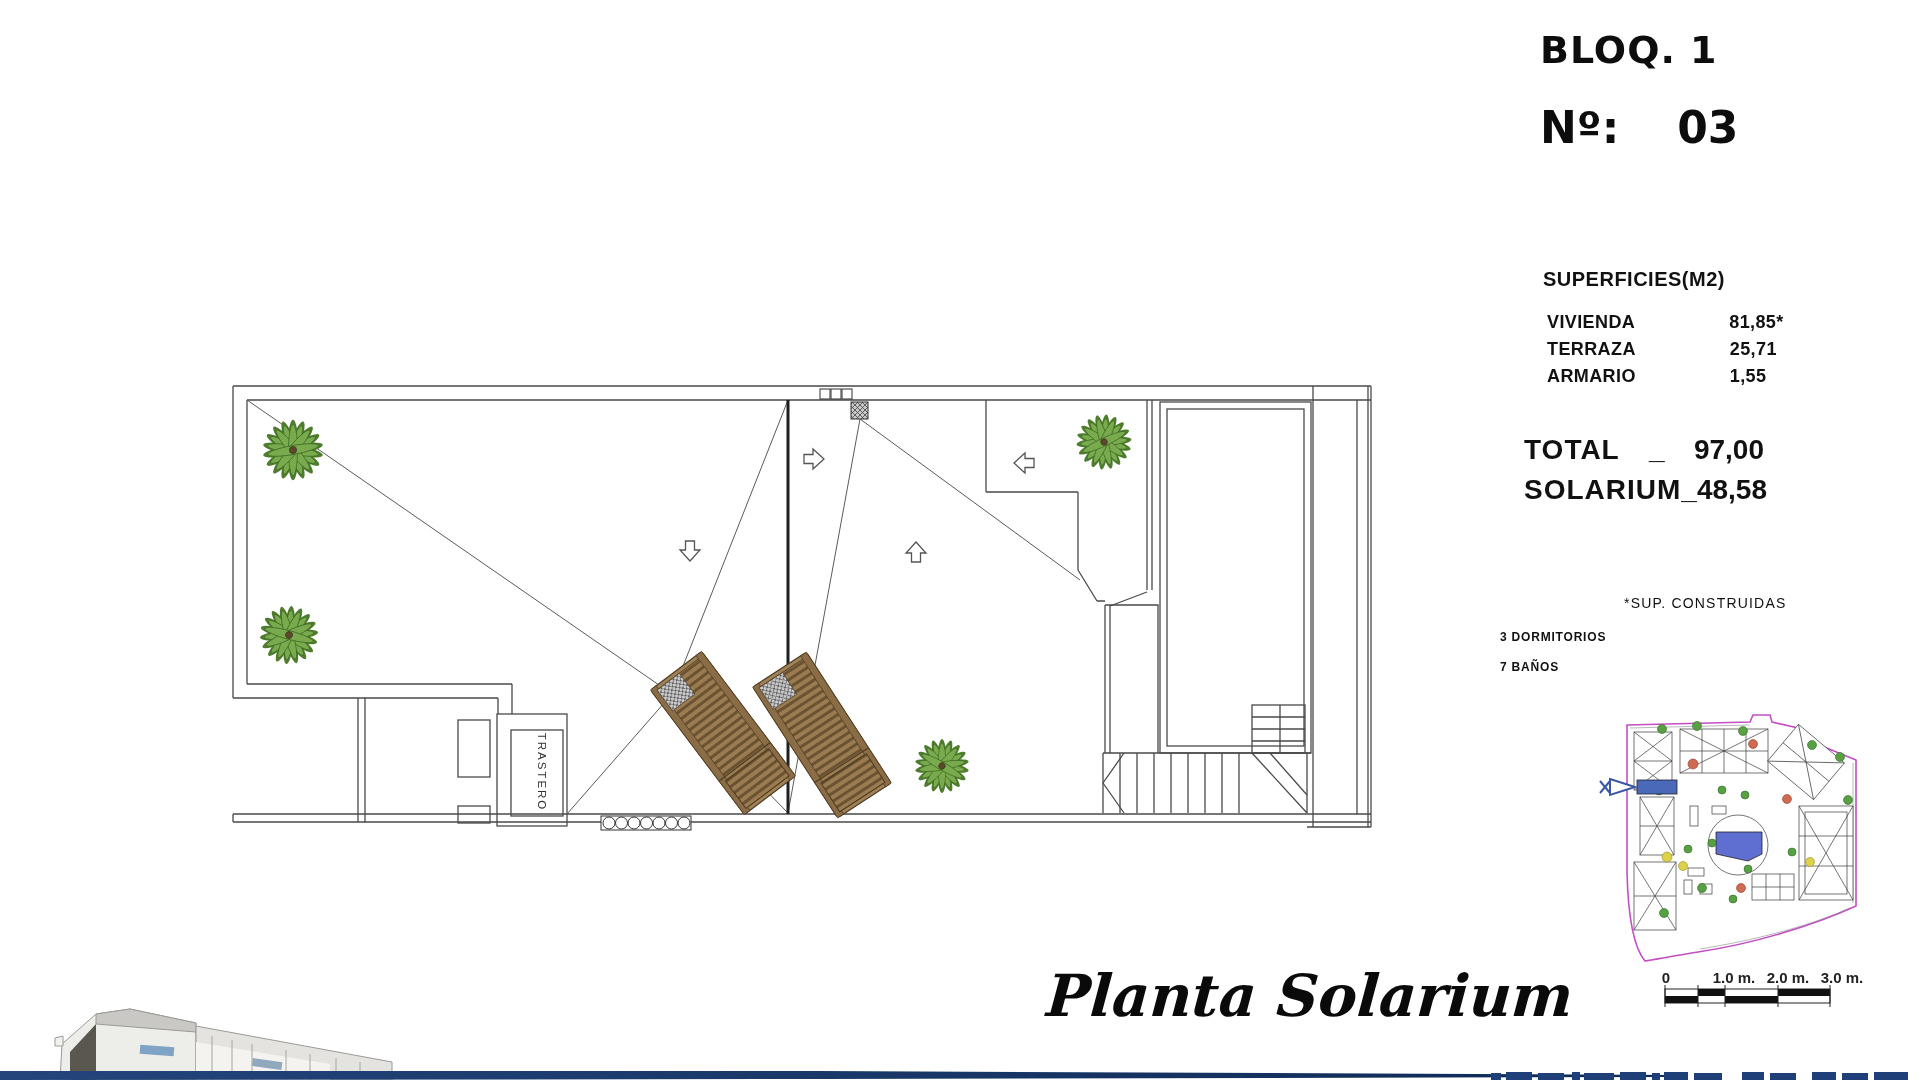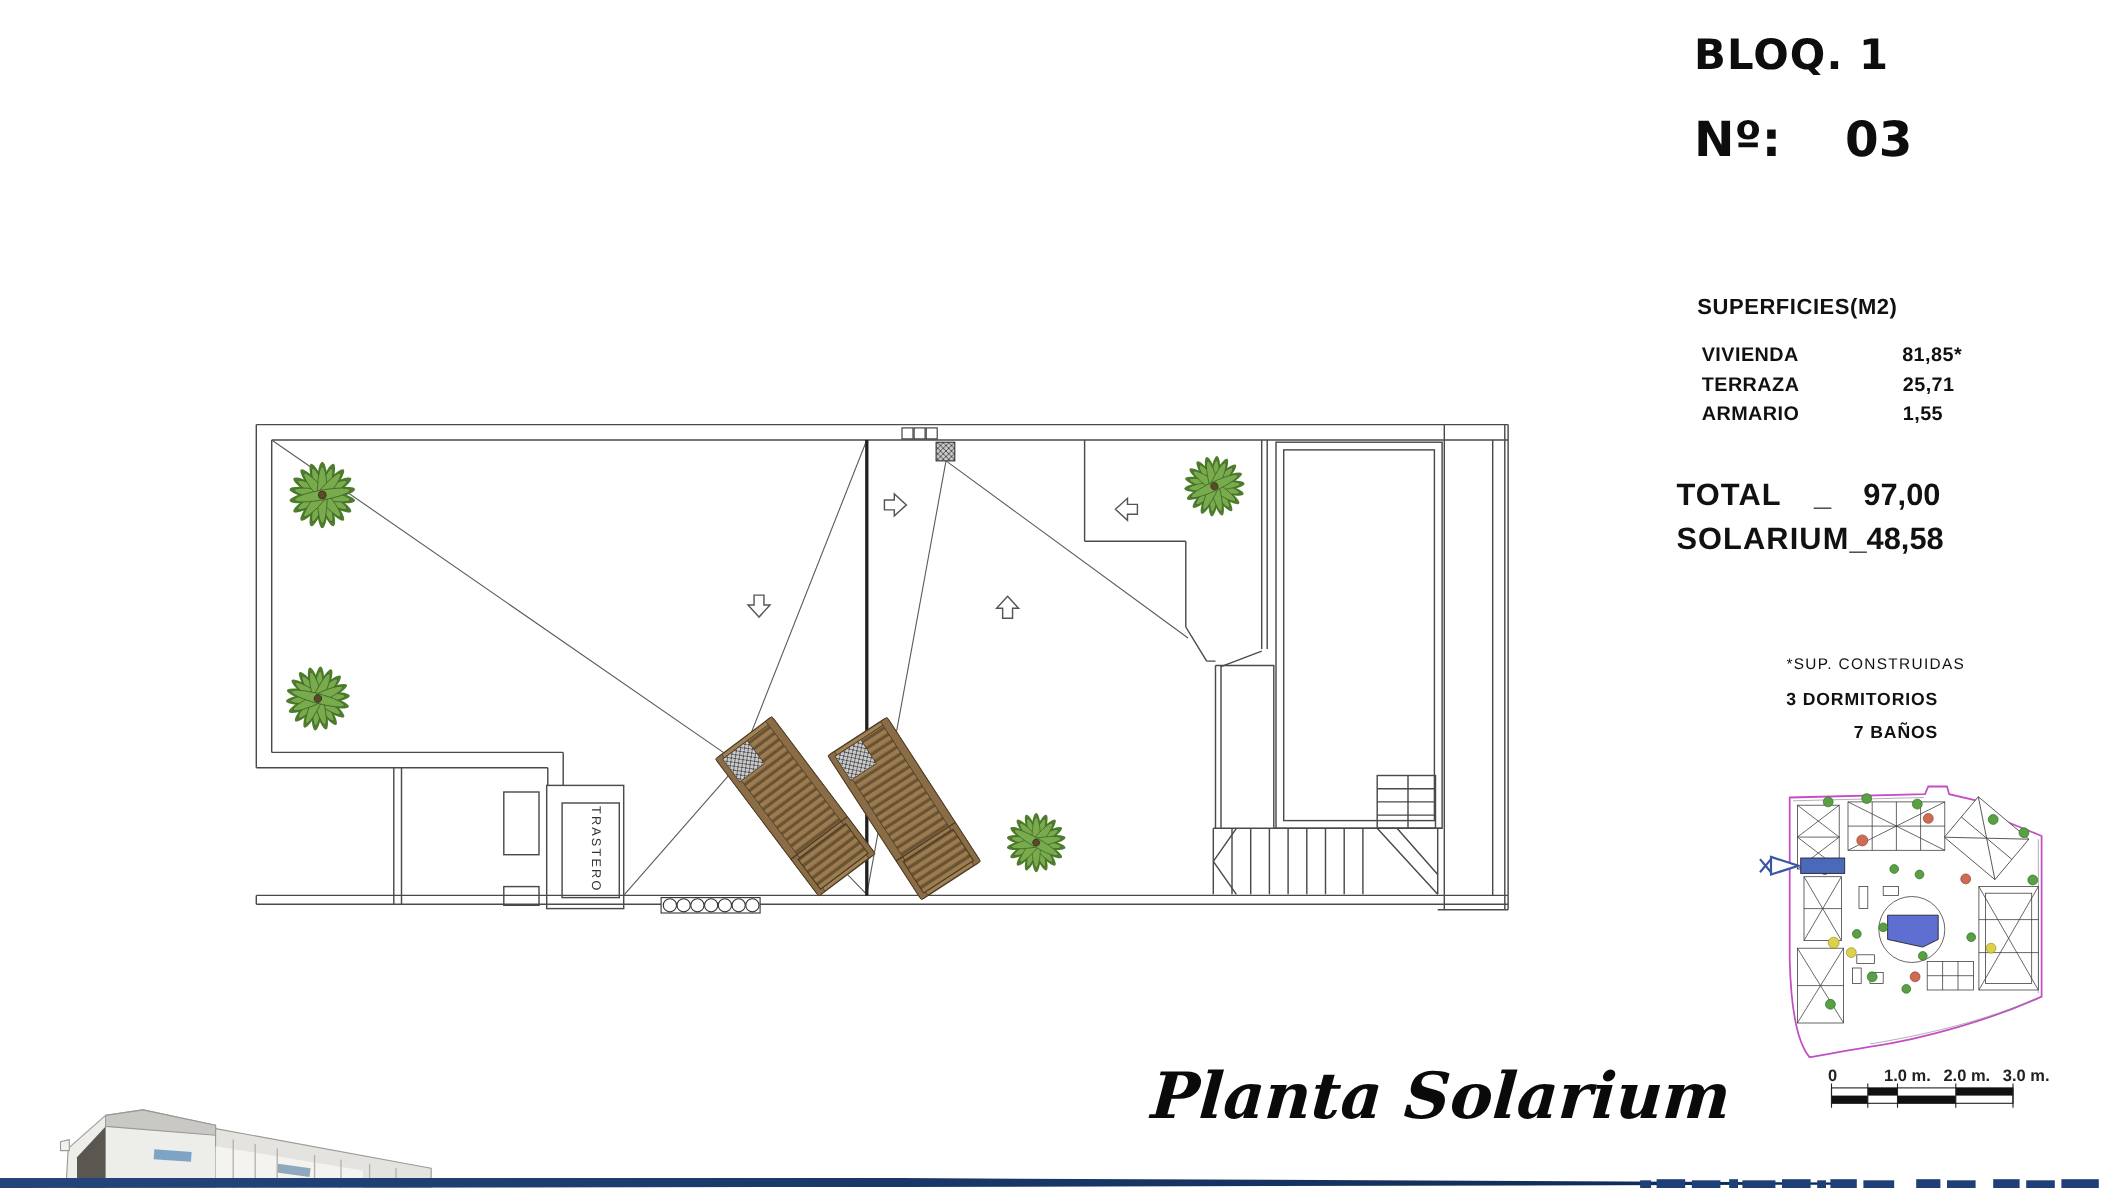--- a/index.html
+++ b/index.html
@@ -13,21 +13,21 @@
              display:flex;gap:58px;color:#0d0d0d;font-family:"DejaVu Sans",sans-serif;}
   .surf-title{left:1543px;top:268px;width:230px;font-size:20px;font-weight:bold;letter-spacing:0.5px;}
   .surf-rows{left:1547px;top:312px;width:194px;font-size:18px;font-weight:bold;}
   .surf-row{display:flex;align-items:flex-start;height:27px;letter-spacing:0.4px;gap:46px;}
   .leader{flex:1;border-bottom:3px dotted #151515;margin:0 1px 4px 1px;}
   .tot-rows{left:1524px;top:434px;width:240px;font-size:28px;font-weight:bold;}
   .tot-row{display:flex;align-items:flex-start;height:40px;}
   .tot-row .lbl{letter-spacing:1px;}
   .tot-row .sep{flex:1;text-align:center;}
   .footnote{left:1624px;top:595px;width:260px;font-size:14px;font-weight:normal;letter-spacing:1.2px;}
-  .rooms{left:1500px;top:622px;width:262px;font-size:16px;font-weight:bold;text-align:right;
+  .rooms{left:1500px;top:622px;width:262px;font-size:12px;font-weight:bold;text-align:left;
          letter-spacing:0.8px;line-height:30px;}
   .rooms div{height:30px;}
   
   .plan-title{left:1040px;top:962px;width:540px;text-align:center;font-size:58px;
               font-family:"DejaVu Serif","Liberation Serif",serif;font-style:italic;font-weight:bold;
               color:#0a0a0a;transform:skewX(-4deg);}
   svg{display:block;}
 </style>
 </head>
 <body>

